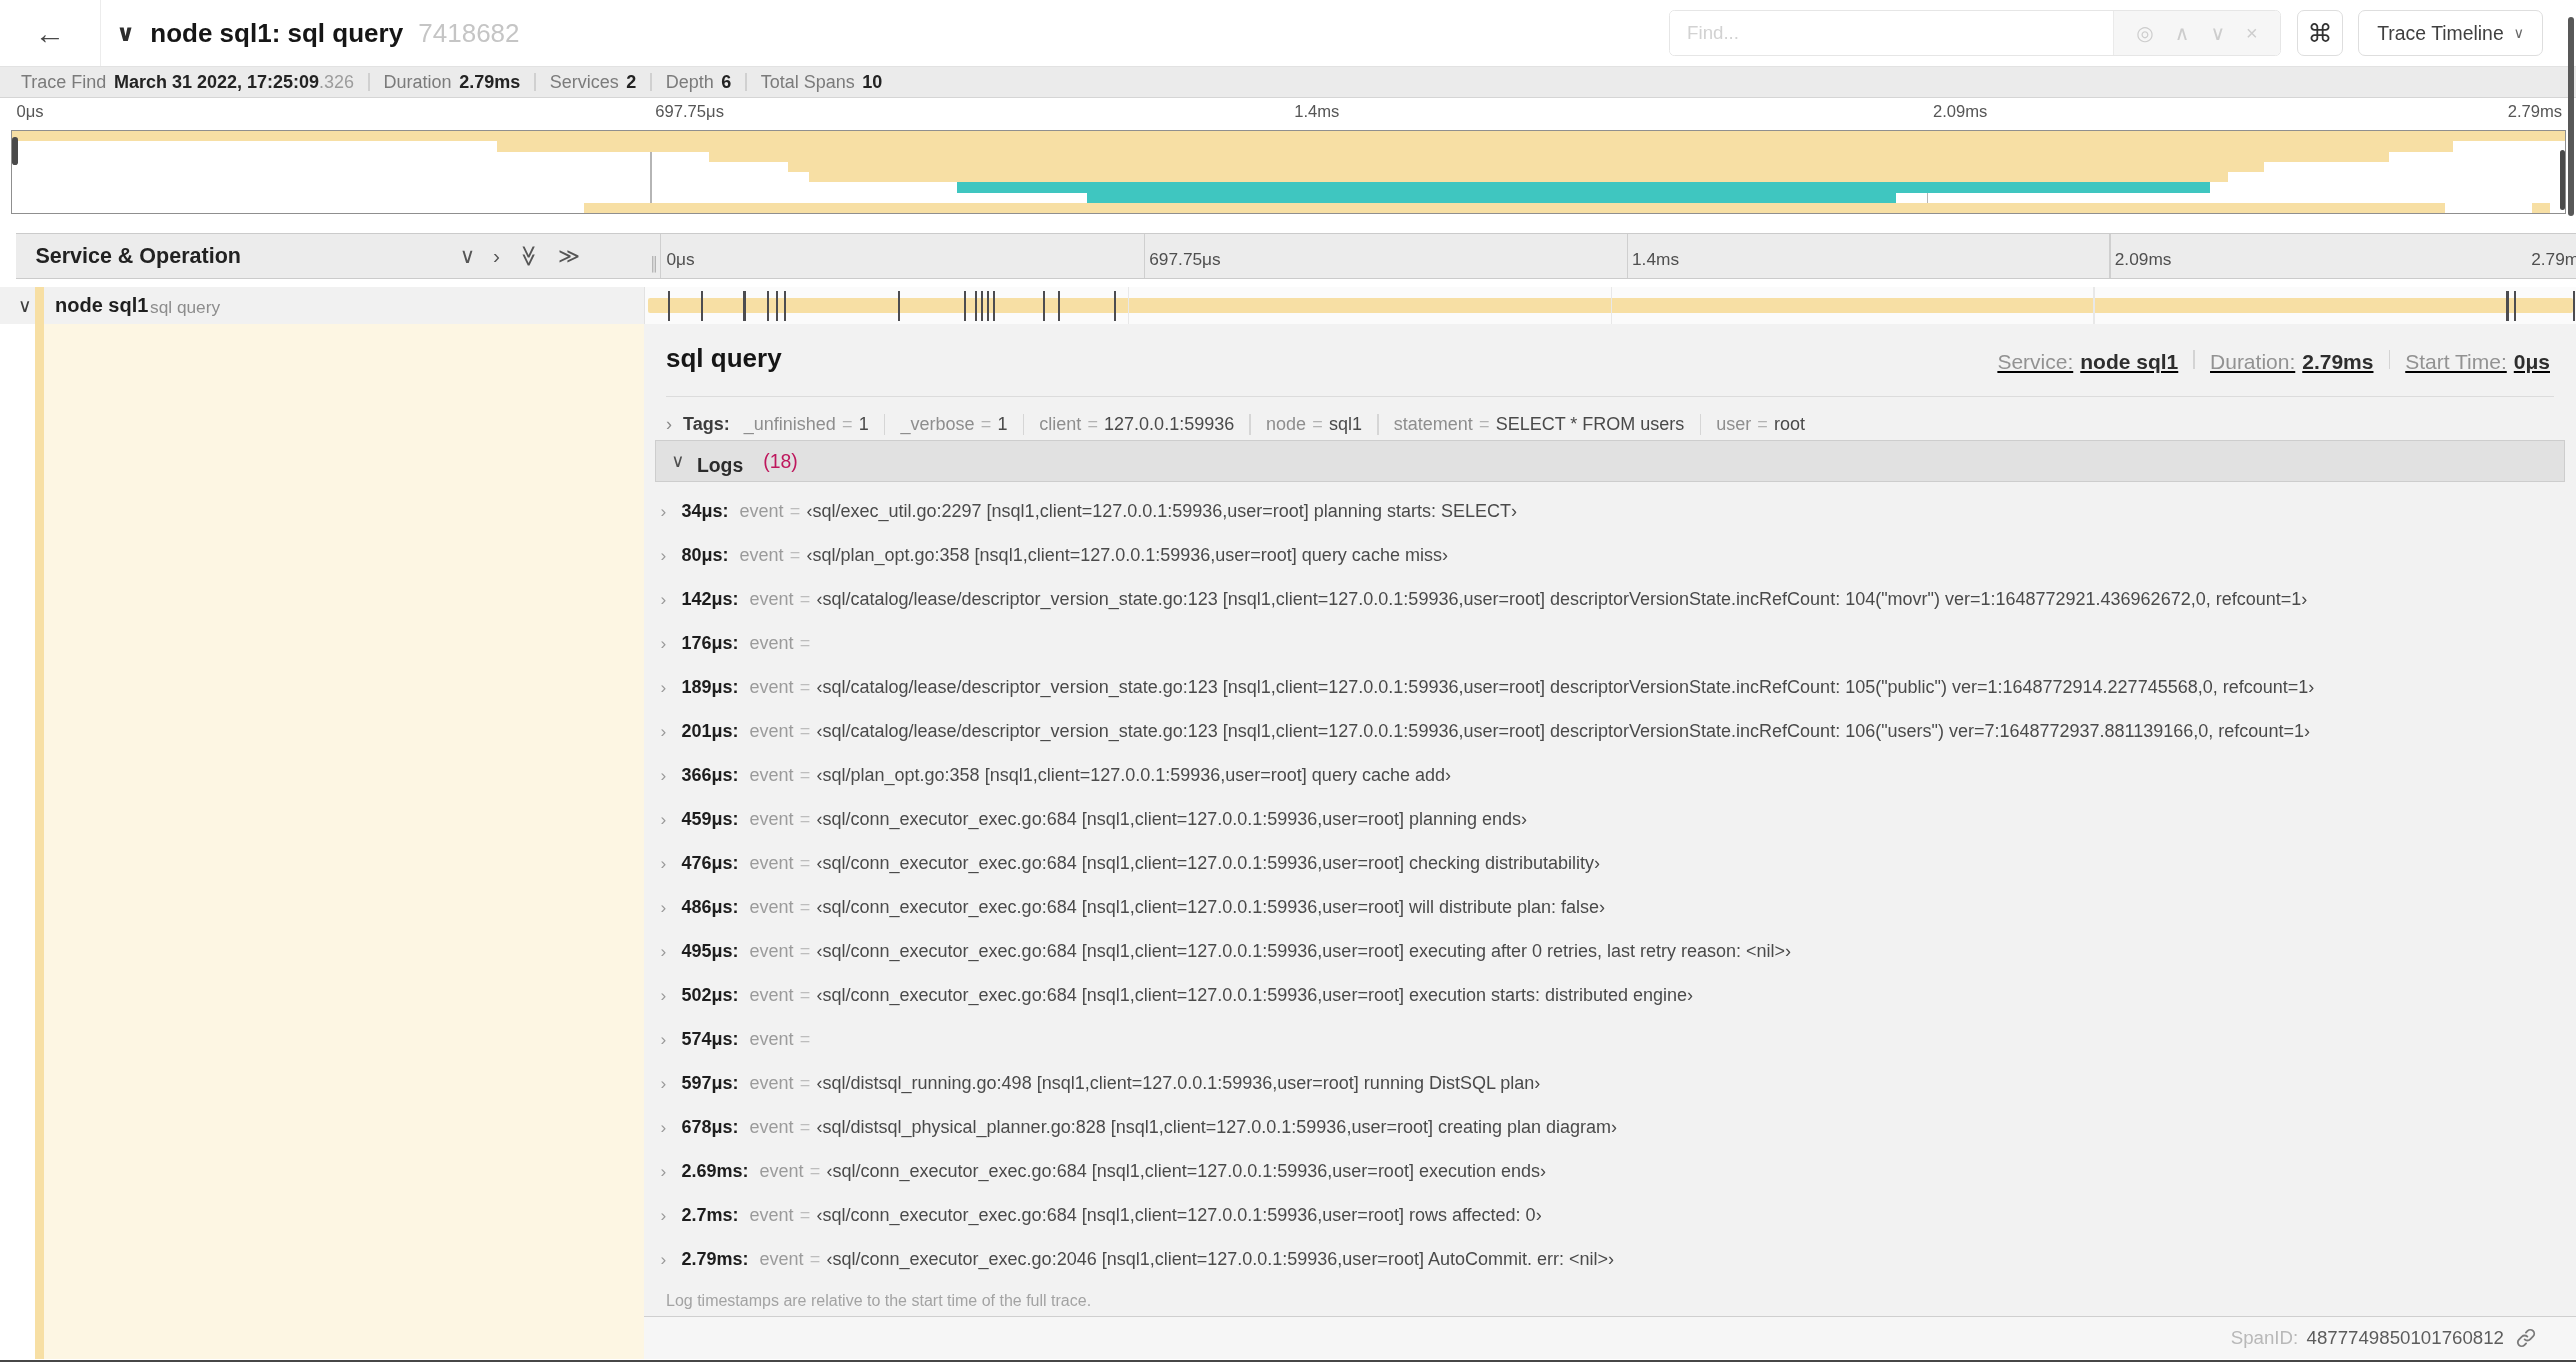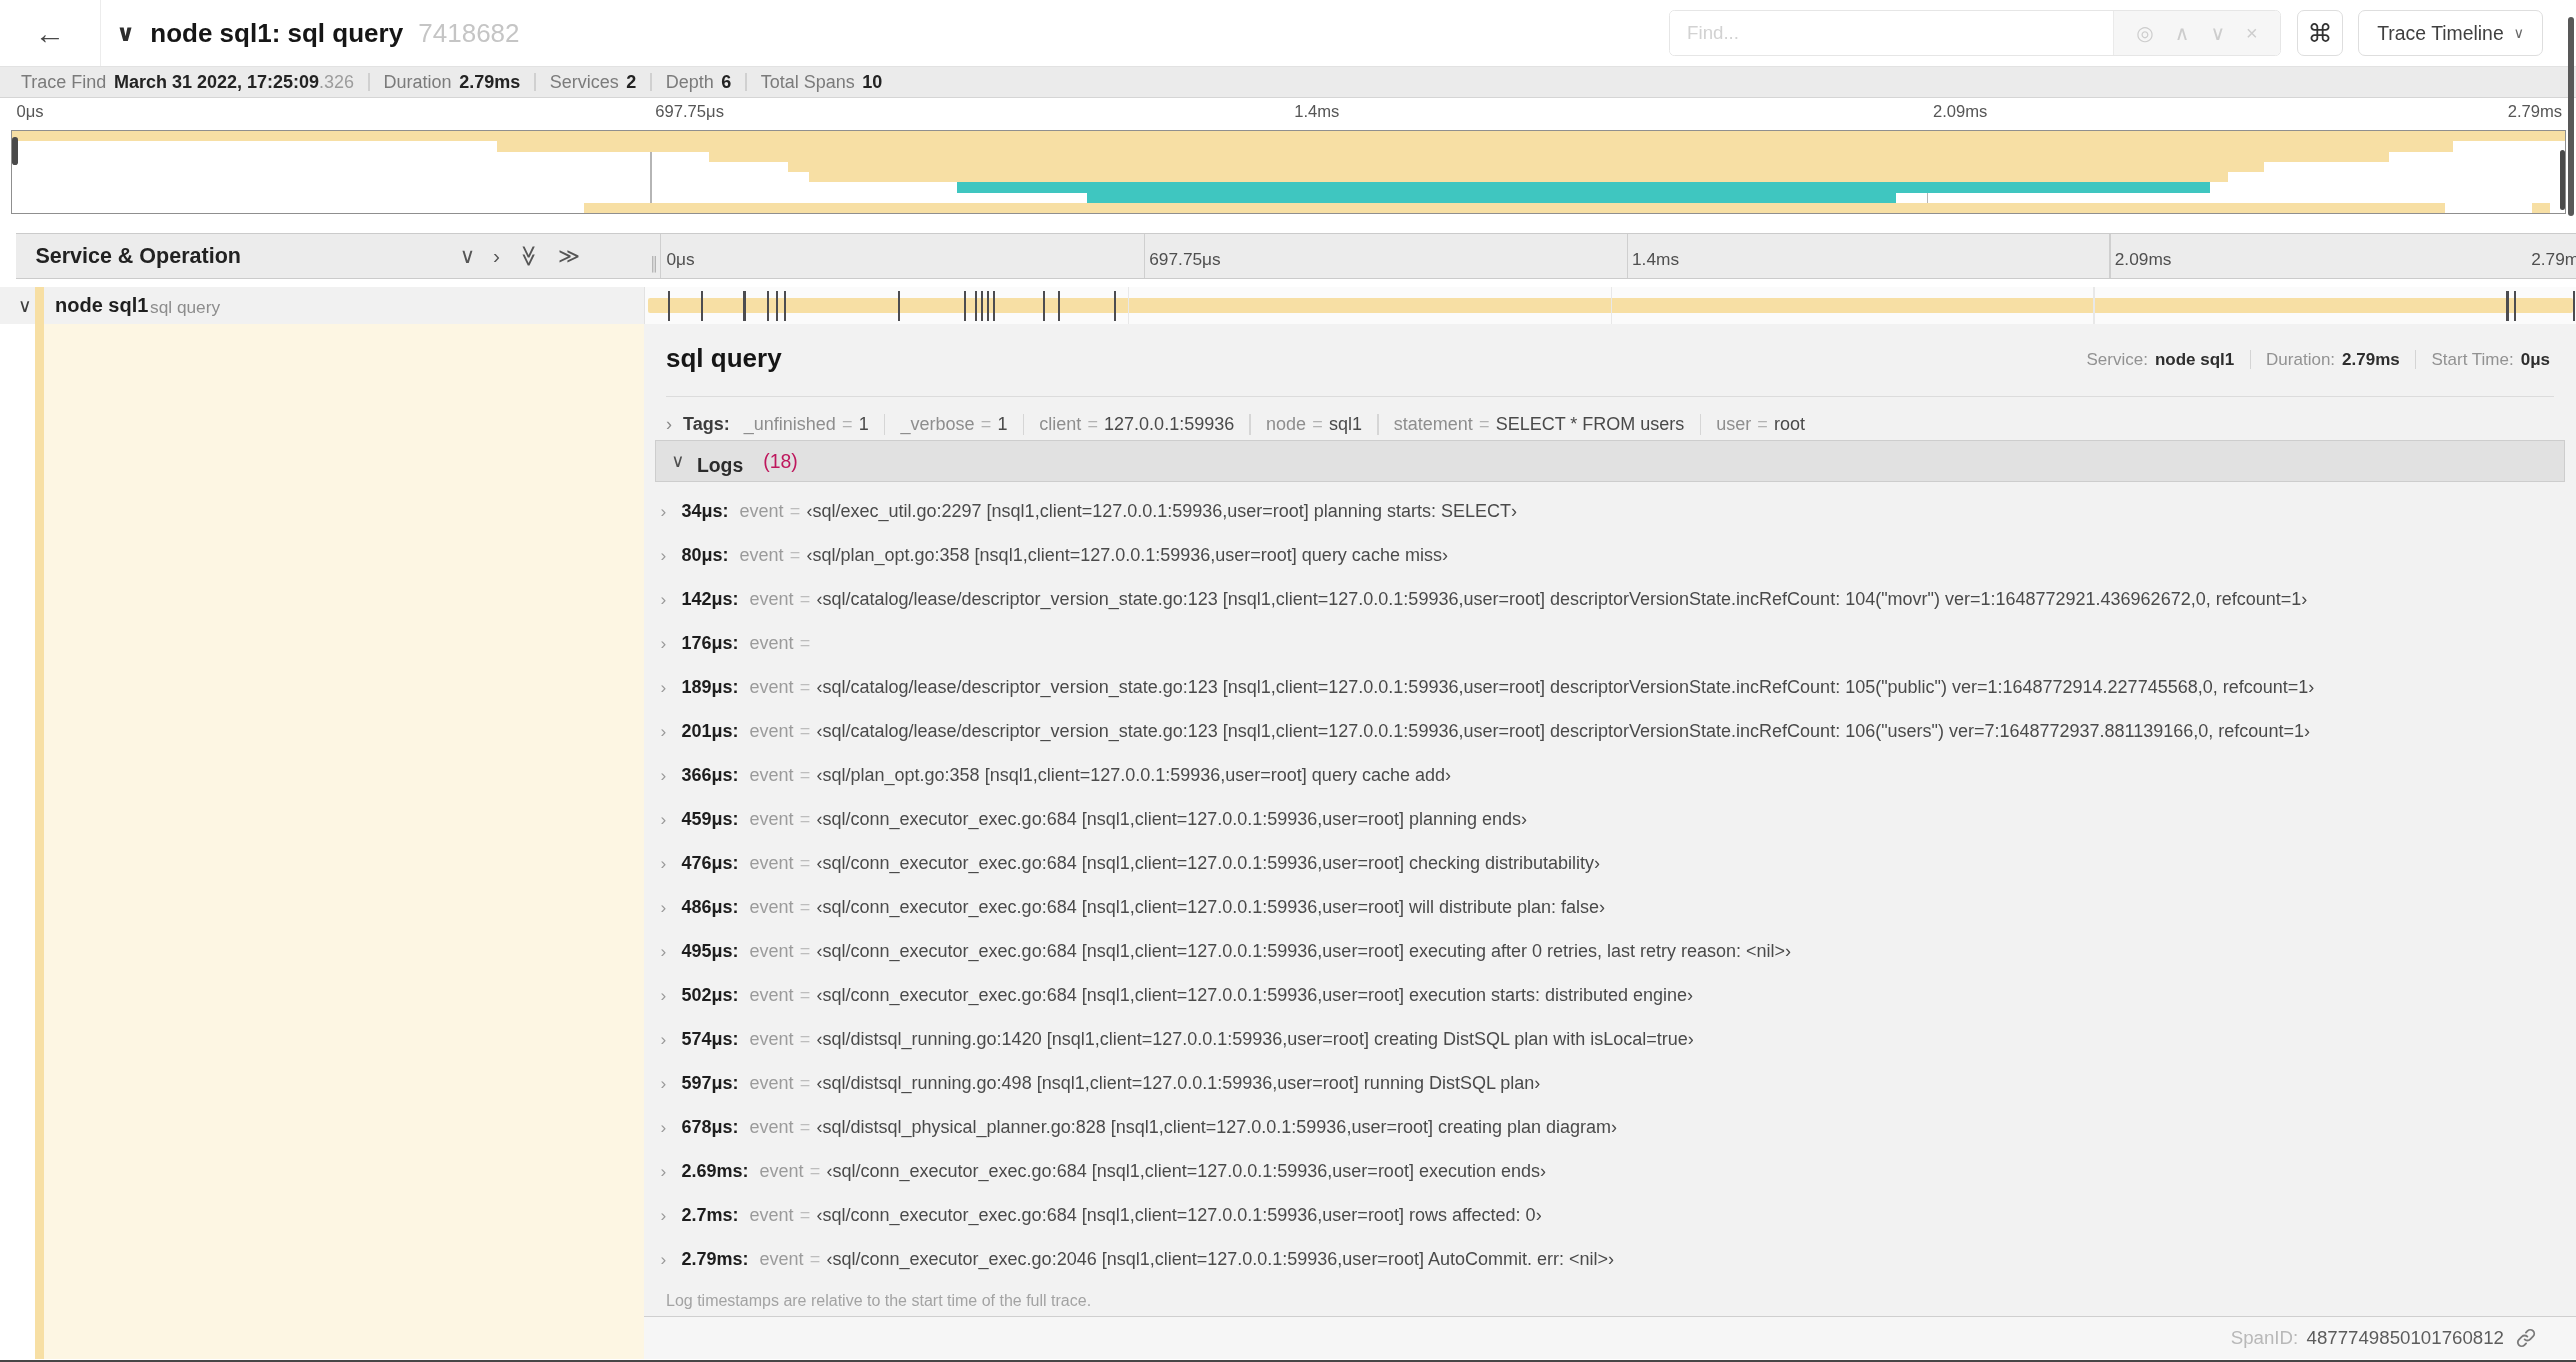--- a/index.html
+++ b/index.html
@@ -72,21 +72,21 @@
   .log-marker{position:absolute;top:4.2px;width:2.1px;height:30px;background:#4c4c50;}
 
   
   .detail{position:absolute;left:0;top:324px;height:993px;width:100%;}
   .d-white{position:absolute;left:0;top:0;width:35px;height:100%;background:#fff;}
   .d-stripe{position:absolute;left:35px;top:0;width:9px;height:100%;}
   .d-cream{position:absolute;left:44px;top:0;width:600px;height:100%;}
   .d-panel{position:absolute;left:644px;right:0;top:0;height:100%;background:#f2f2f2;
            border-bottom:1.4px solid #cfcfcf;box-sizing:border-box;}
   .d-title{position:absolute;left:22px;top:19.4px;font-size:26px;font-weight:bold;color:#161616;}
-  .d-meta{position:absolute;right:26px;top:26px;font-size:17px;display:flex;align-items:flex-start;}
+  .d-meta{position:absolute;right:26px;top:26px;font-size:21px;display:flex;align-items:flex-start;text-decoration:underline;}
   .meta-label{color:#929292;margin-right:7px;}
   .meta-value{color:#2e2e2e;font-weight:bold;}
   .meta-div{display:inline-block;width:1.4px;height:19.4px;background:#d4d4d4;margin:0 15.2px;}
   .d-divider{position:absolute;left:22px;right:22px;top:72px;height:1.4px;background:#dcdcdc;}
   .d-tags{position:absolute;left:22px;top:84px;height:32px;display:flex;align-items:center;font-size:18px;}
   .tags-chevron{color:#8a8a8a;font-size:18px;margin-right:11px;cursor:pointer;}
   .tags-label{font-weight:bold;color:#3d3d3d;margin-right:14px;}
   .tag-key{color:#8e8e8e;}
   .tag-eq{color:#b2b2b2;margin:0 6.2px;}
   .tag-value{color:#4a4a4a;}
@@ -383,21 +383,20 @@
             <span class="lr-time">502μs:</span>
             <span class="lr-field">event</span>
             <span class="lr-eq">=</span>
             <span class="lr-value">‹sql/conn_executor_exec.go:684 [nsql1,client=127.0.0.1:59936,user=root] execution starts: distributed engine›</span>
           </div>
           <div class="log-row">
             <span class="lr-chevron">›</span>
             <span class="lr-time">574μs:</span>
             <span class="lr-field">event</span>
             <span class="lr-eq">=</span>
-            <span class="lr-value">‹sql/distsql_running.go:1420 [nsql1,client=127.0.0.1:59936,user=root] creating DistSQL plan with isLocal=true›</span>
           </div>
           <div class="log-row">
             <span class="lr-chevron">›</span>
             <span class="lr-time">597μs:</span>
             <span class="lr-field">event</span>
             <span class="lr-eq">=</span>
             <span class="lr-value">‹sql/distsql_running.go:498 [nsql1,client=127.0.0.1:59936,user=root] running DistSQL plan›</span>
           </div>
           <div class="log-row">
             <span class="lr-chevron">›</span>

